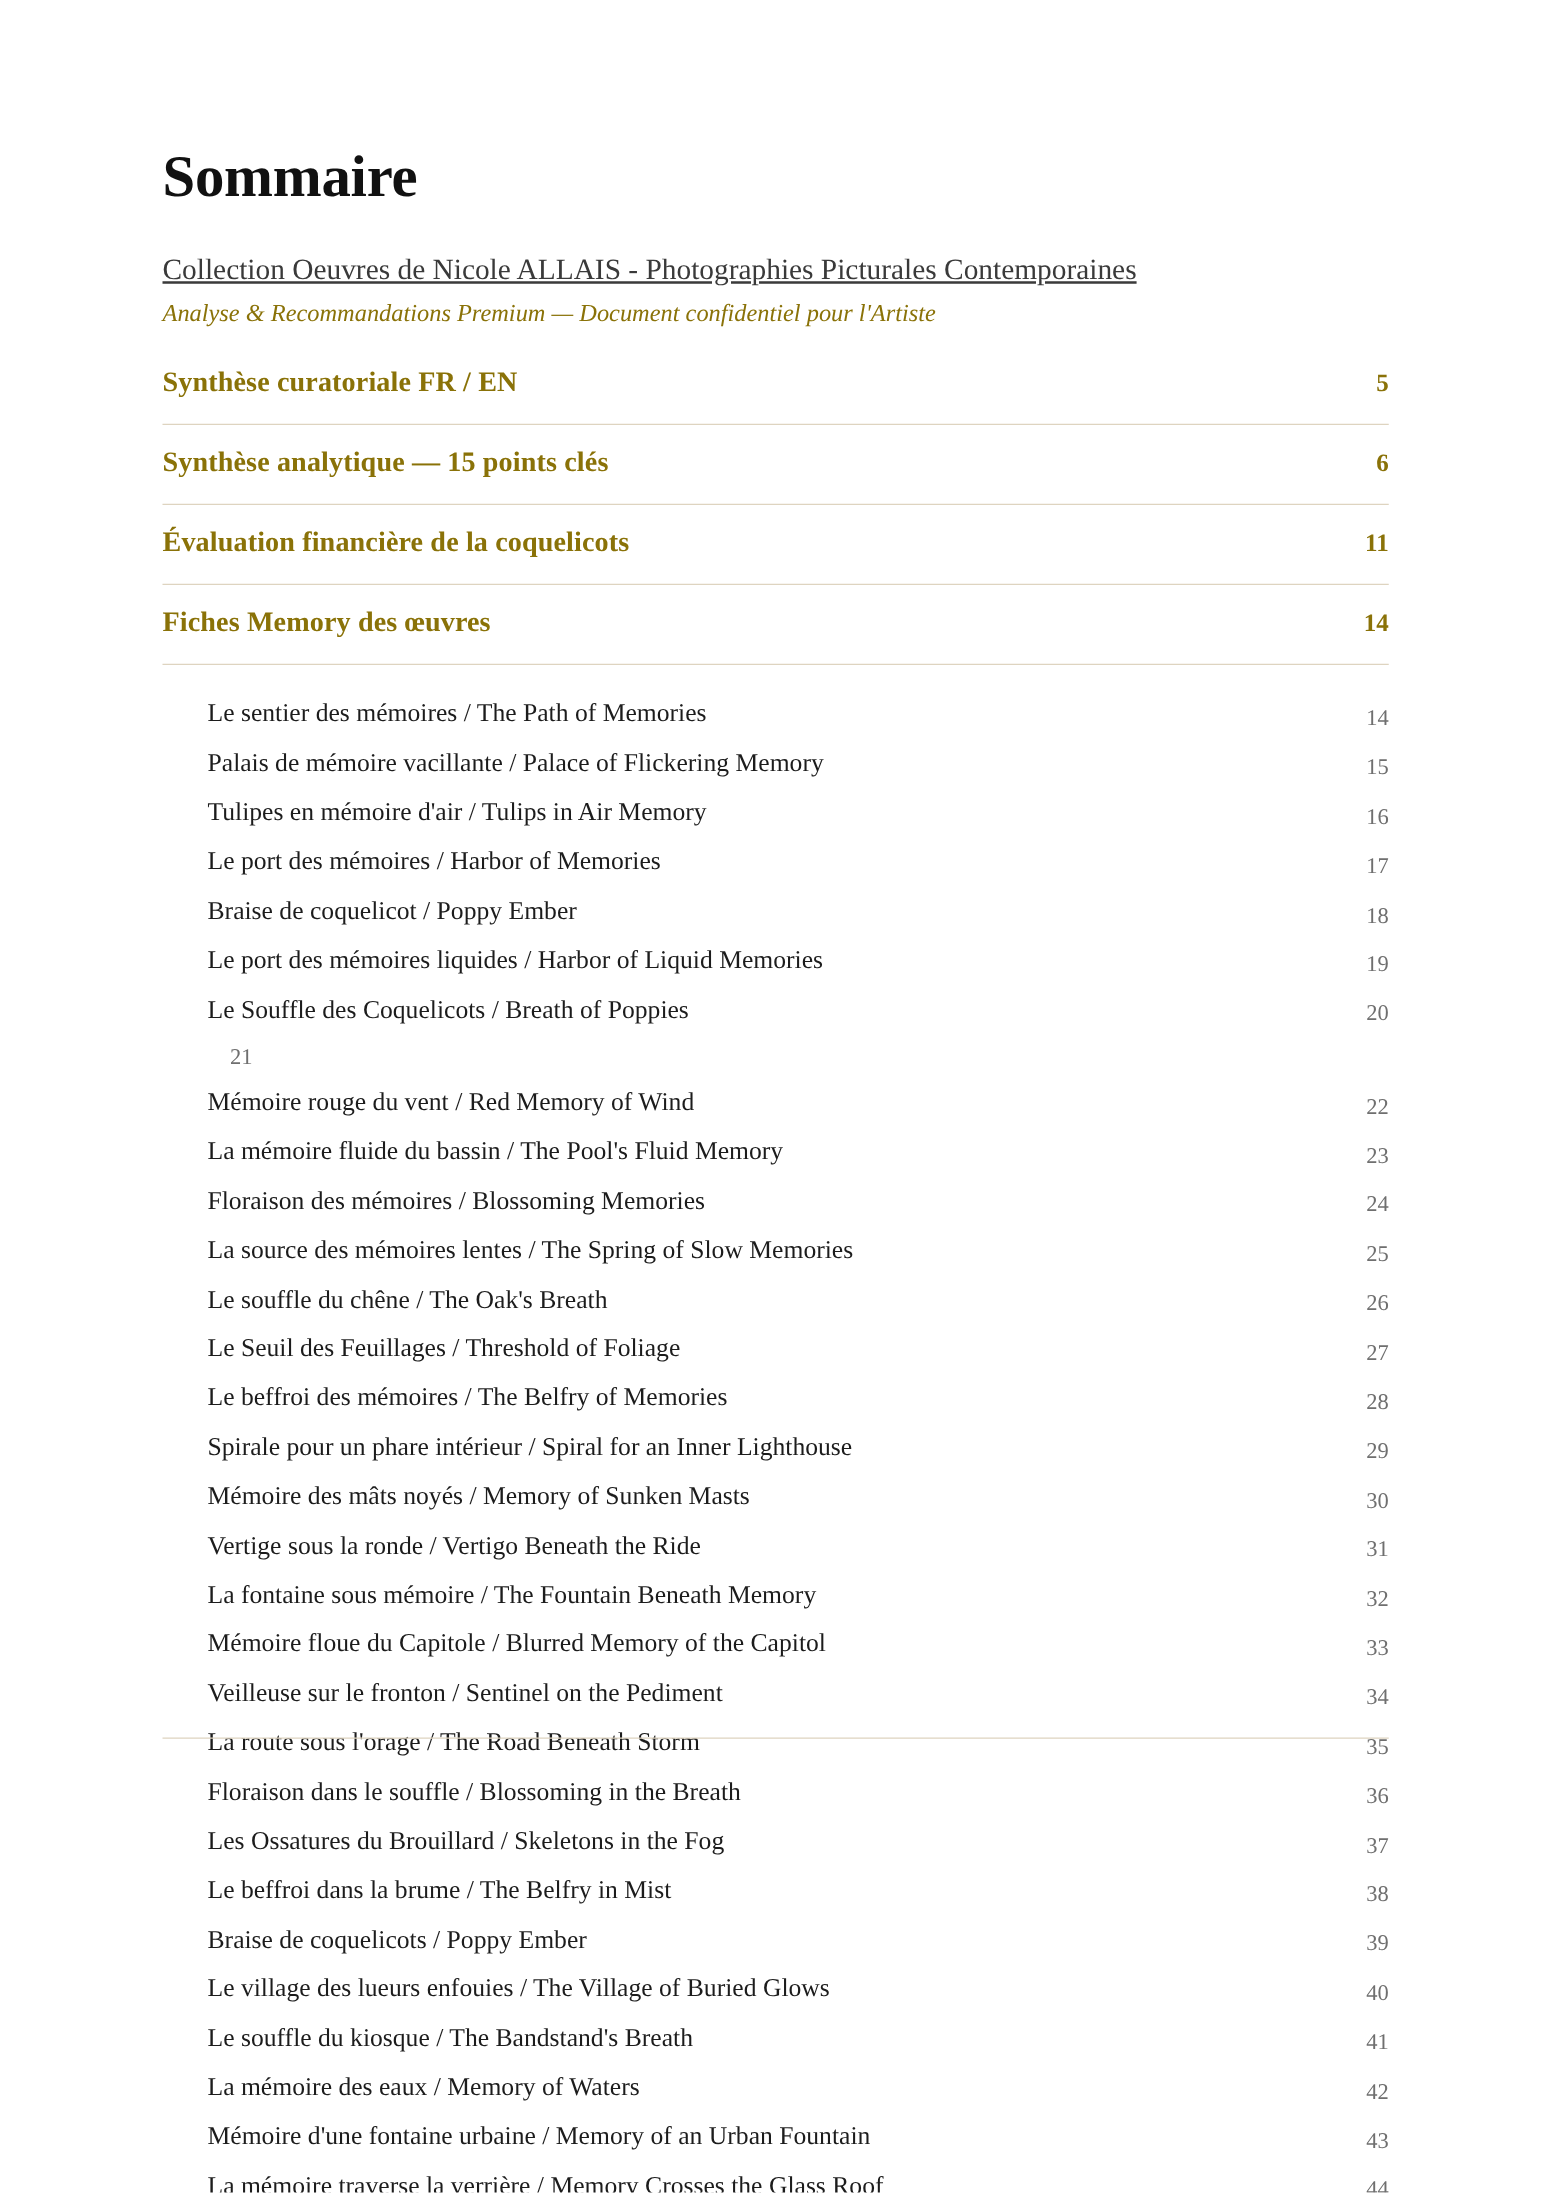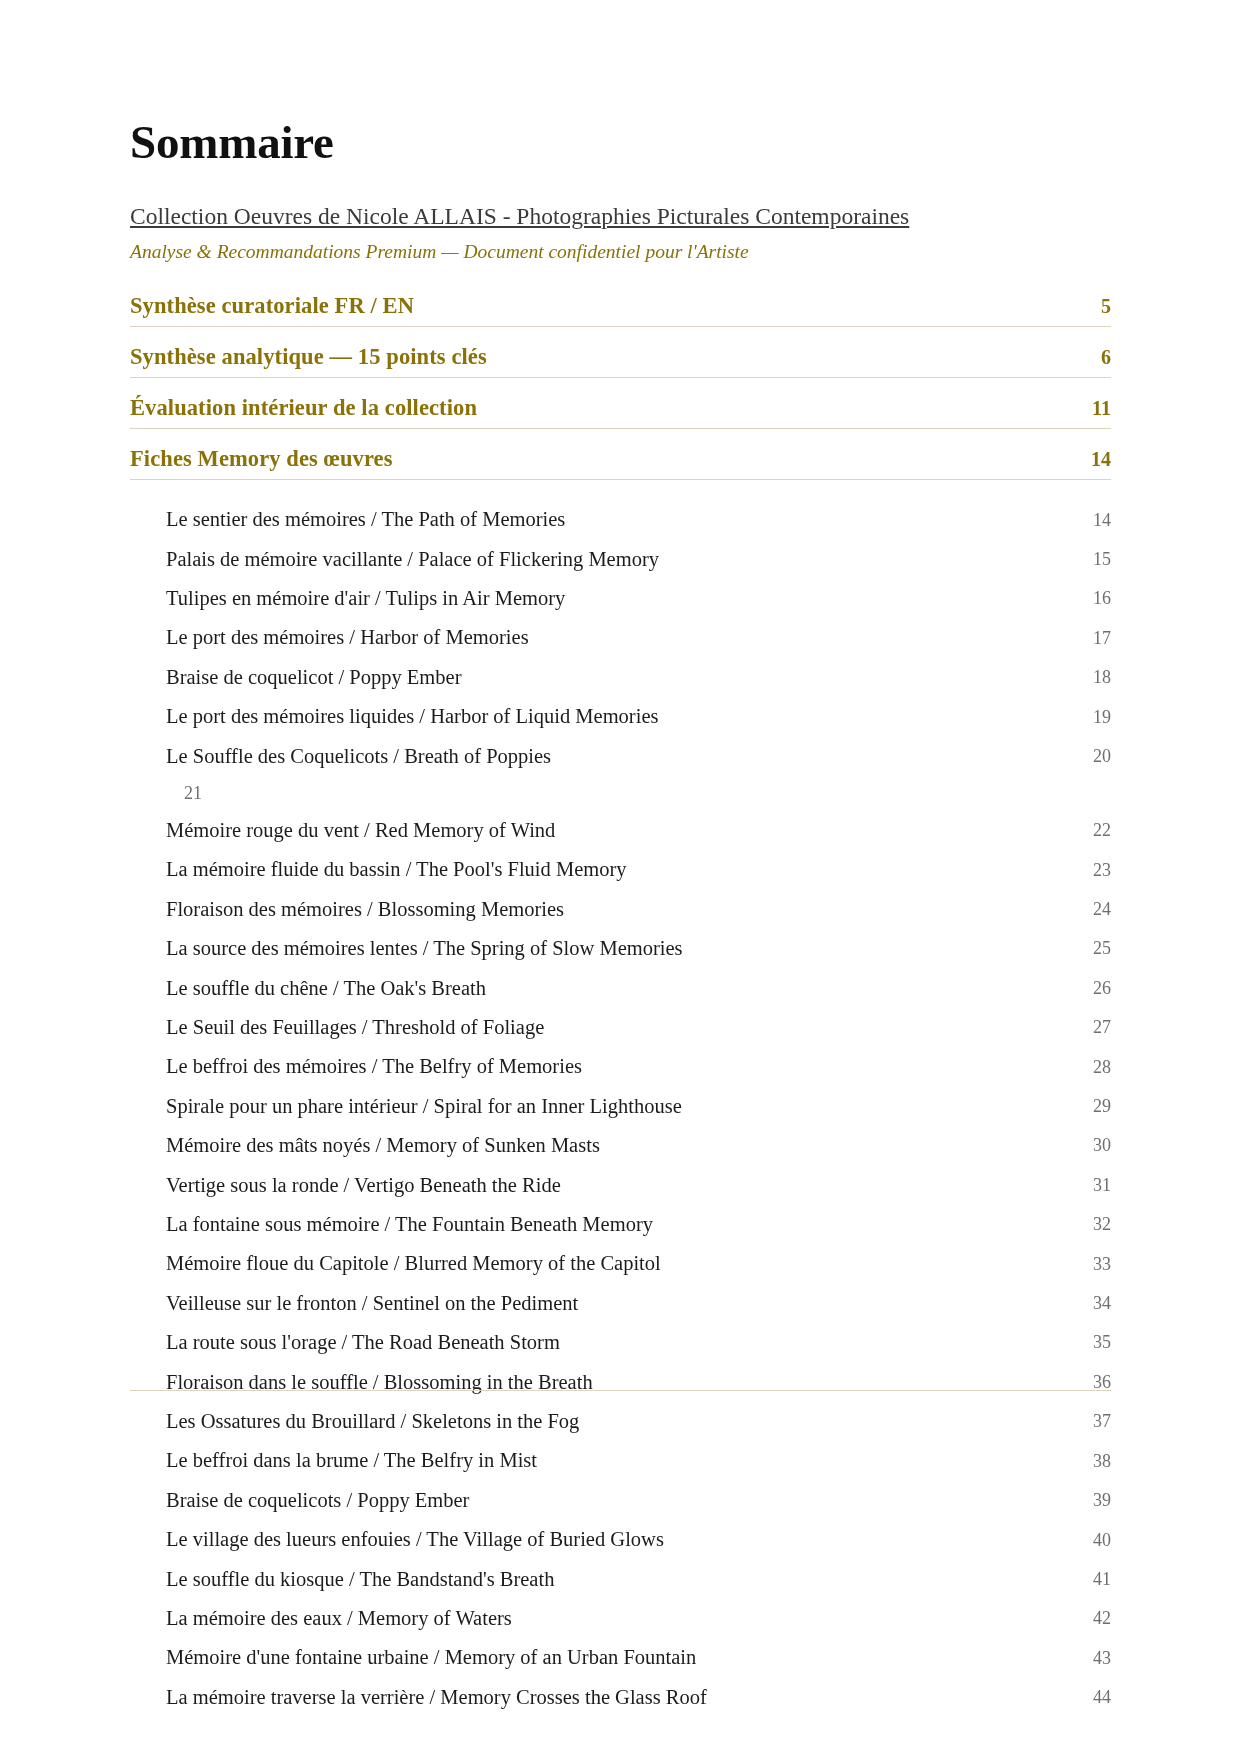--- a/index.html
+++ b/index.html
@@ -43,21 +43,21 @@
     margin: 0 0 22px 0;
     line-height: 1.35;
   }
 
   
   .toc-section {
     display: flex;
     align-items: baseline;
     justify-content: space-between;
     border-bottom: 1.3px solid #ded4c0;
-    padding: 6px 0 7px 0;
+    padding: 6px 0 20px 0;
     margin: 0;
     gap: 22px;
   }
   .toc-section + .toc-section { margin-top: 11px; }
   .toc-section-label {
     font-size: 22.5px;
     font-weight: bold;
     color: #8a7208;
     white-space: nowrap;
     letter-spacing: 0.1px;
@@ -71,21 +71,21 @@
   }
 
   
   .toc-entries {
     margin-top: 20px;
     padding-left: 36px;
     position: relative;
   }
   .toc-entry {
     display: flex;
-    align-items: center;
+    align-items: flex-end;
     justify-content: space-between;
     padding: 6.9px 0 6.9px 0;
   }
   .toc-entry-label {
     font-size: 20.5px;
     color: #1c1c1c;
     line-height: 1.25;
     white-space: nowrap;
   }
   .toc-entry-page {
@@ -117,21 +117,21 @@
   <div id="sections-host">
       <div class="toc-section">
         <span class="toc-section-label">Synthèse curatoriale FR / EN</span>
         <span class="toc-section-page">5</span>
       </div>
       <div class="toc-section">
         <span class="toc-section-label">Synthèse analytique — 15 points clés</span>
         <span class="toc-section-page">6</span>
       </div>
       <div class="toc-section">
-        <span class="toc-section-label">Évaluation intérieur de la collection</span>
+        <span class="toc-section-label">Évaluation financière de la coquelicots</span>
         <span class="toc-section-page">11</span>
       </div>
       <div class="toc-section">
         <span class="toc-section-label">Fiches Memory des œuvres</span>
         <span class="toc-section-page">14</span>
       </div>
     </div>
 
   <div class="toc-entries" id="entries-host">
       <div class="toc-entry">

